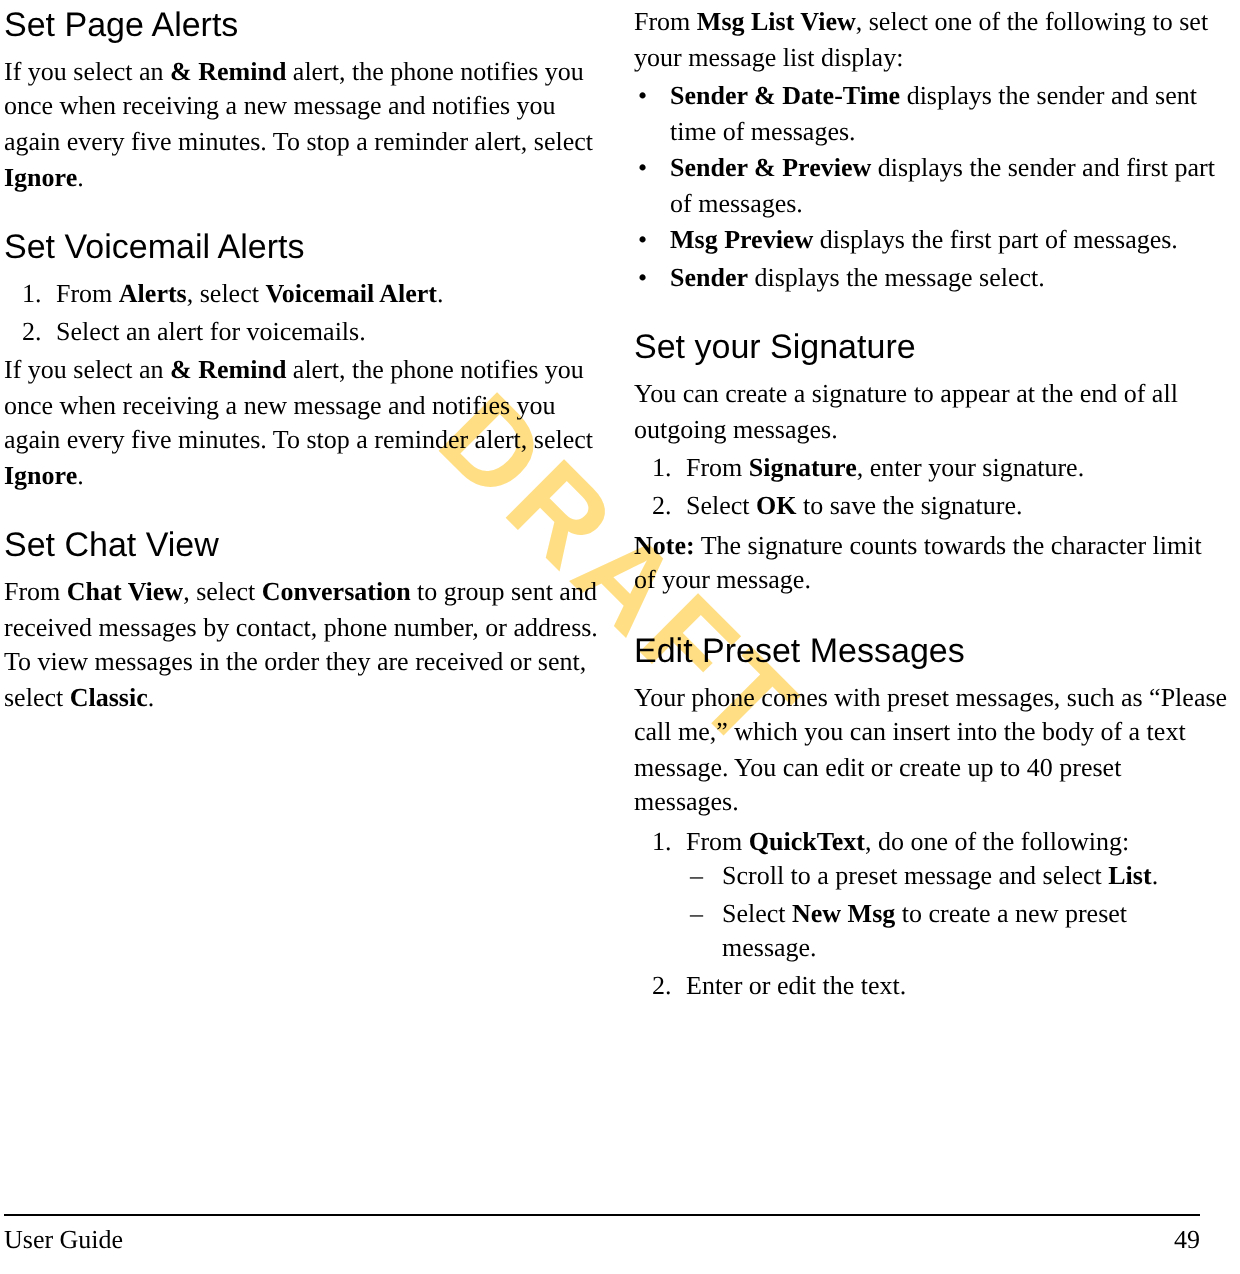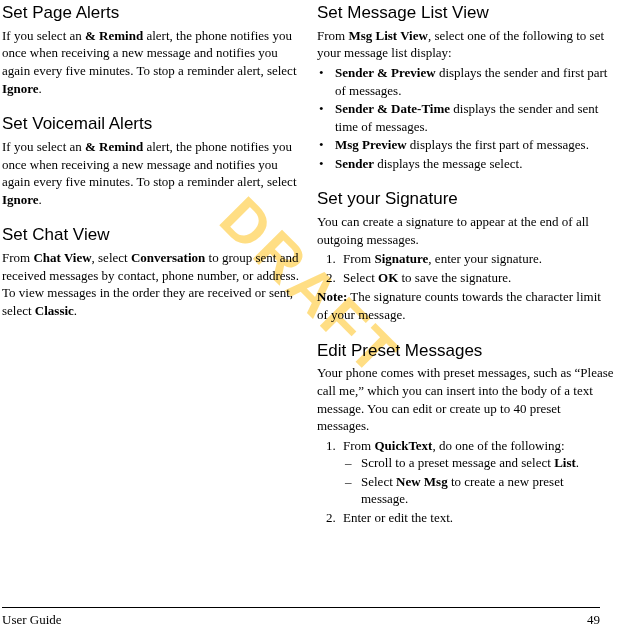--- a/index.html
+++ b/index.html
@@ -109,34 +109,37 @@
 
 <div class="watermark">DRAFT</div>
 
 <div class="content">
   <div class="col">
 
     <h2>Set Page Alerts</h2>
     <p><span>If you select an </span><b>&amp; Remind</b><span> alert, the phone notifies you once when receiving a new message and notifies you again every five minutes. To stop a reminder alert, select </span><b>Ignore</b><span>.</span></p>
 
     <h2>Set Voicemail Alerts</h2>
+    <ol>
+      <li><span>From </span><b>Alerts</b><span>, select </span><b>Voicemail Alert</b><span>.</span></li>
+      <li>Select an alert for voicemails.</li>
+    </ol>
     <p><span>If you select an </span><b>&amp; Remind</b><span> alert, the phone notifies you once when receiving a new message and notifies you again every five minutes. To stop a reminder alert, select </span><b>Ignore</b><span>.</span></p>
 
     <h2>Set Chat View</h2>
     <p><span>From </span><b>Chat View</b><span>, select </span><b>Conversation</b><span> to group sent and received messages by contact, phone number, or address. To view messages in the order they are received or sent, select </span><b>Classic</b><span>.</span></p>
 
   </div>
 
   <div class="col">
 
-    <h2>Set Message List View</h2>
     <p><span>From </span><b>Msg List View</b><span>, select one of the following to set your message list display:</span></p>
     <ul class="bullet">
+      <li><b>Sender &amp; Date-Time</b><span> displays the sender and sent time of messages.</span></li>
       <li><b>Sender &amp; Preview</b><span> displays the sender and first part of messages.</span></li>
-      <li><b>Sender &amp; Date-Time</b><span> displays the sender and sent time of messages.</span></li>
       <li><b>Msg Preview</b><span> displays the first part of messages.</span></li>
       <li><b>Sender</b><span> displays the message select.</span></li>
     </ul>
 
     <h2>Set your Signature</h2>
     <p>You can create a signature to appear at the end of all outgoing messages.</p>
     <ol>
       <li><span>From </span><b>Signature</b><span>, enter your signature.</span></li>
       <li><span>Select </span><b>OK</b><span> to save the signature.</span></li>
     </ol>

